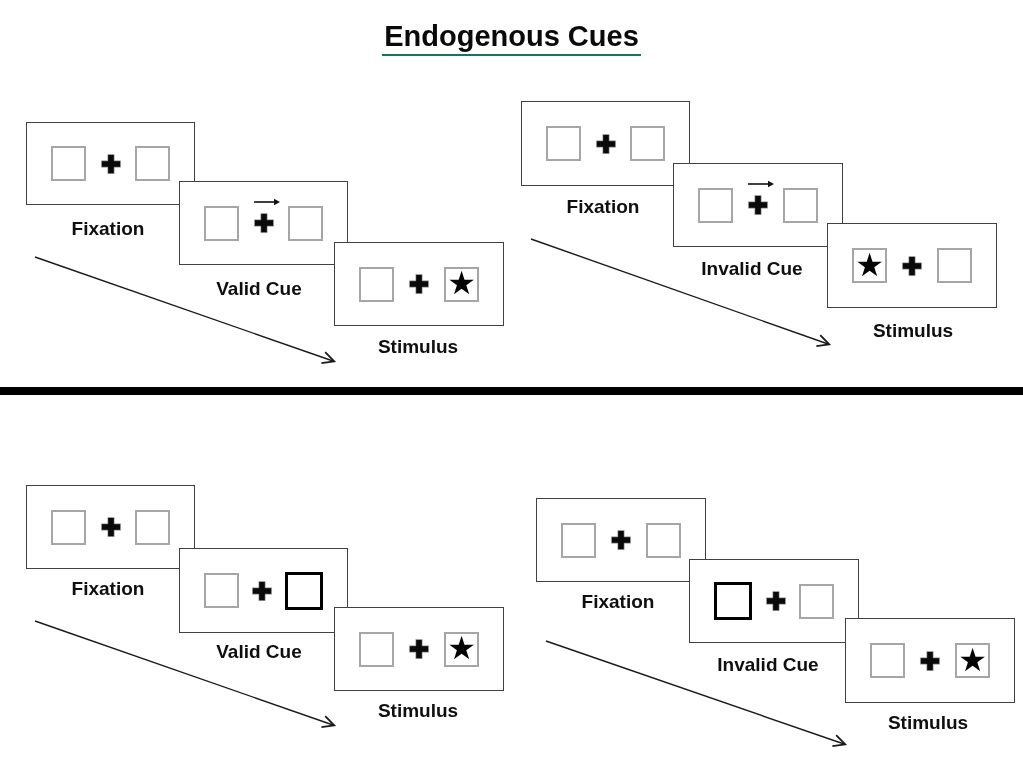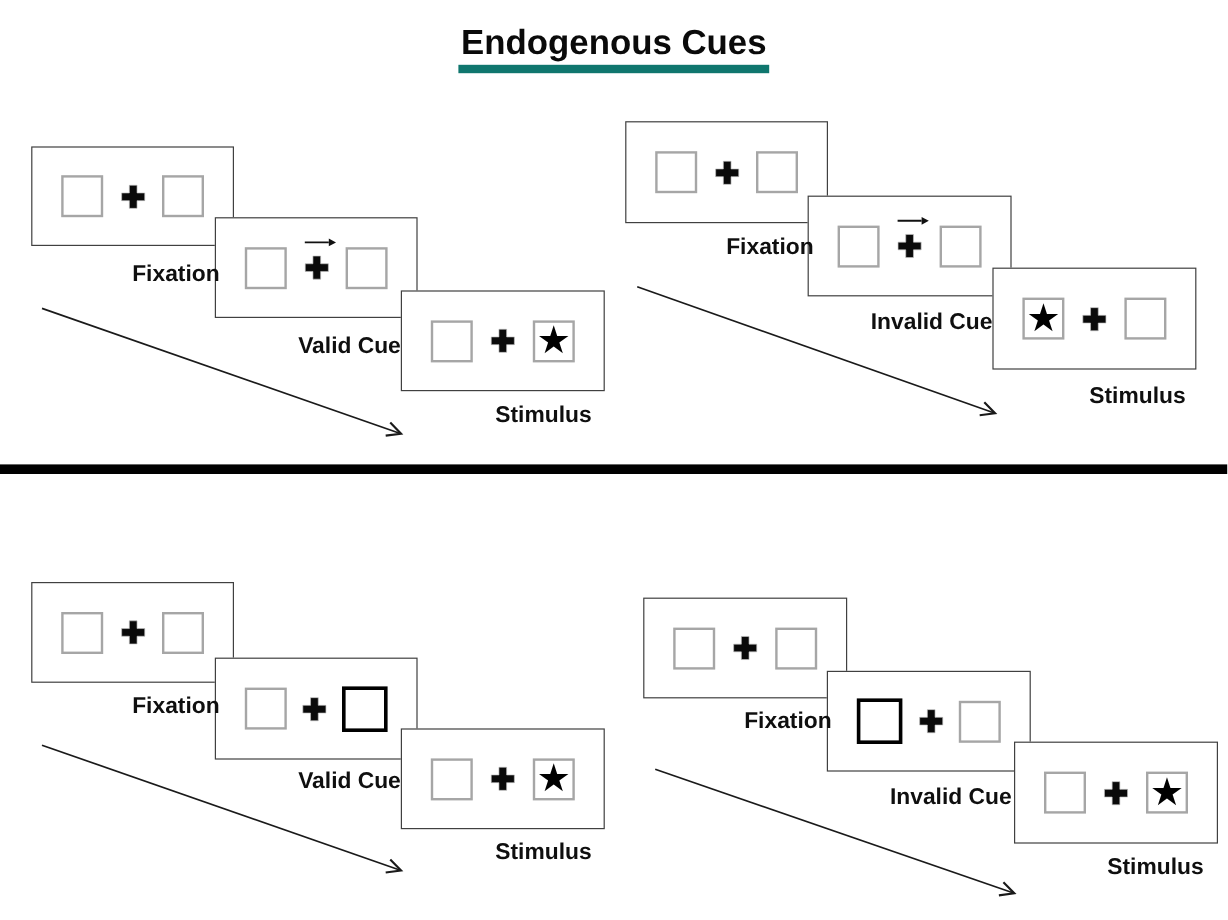--- a/index.html
+++ b/index.html
@@ -2,31 +2,31 @@
 <html><head>
 <meta charset="utf-8">
 <style>
   html,body{margin:0;padding:0;background:#ffffff;}
   #canvas{
     position:relative;width:1023px;height:767px;background:#ffffff;overflow:hidden;
     font-family:"Liberation Sans",sans-serif;color:#000;
   }
   .title{position:absolute;left:0;width:100%;text-align:center;
     font-size:29px;font-weight:bold;color:#0a0a0a;}
-  .title-text{display:inline-block;border-bottom:7px solid #0f766e;padding:0 2px 1px 2px;text-align:right;}
+  .title-text{display:inline-block;border-bottom:2px solid #0f766e;padding:0 2px 1px 2px;text-align:right;}
   .divider{position:absolute;left:0;width:100%;height:8px;background:#000;}
   .panel{position:absolute;background:#fff;border:1px solid #404040;box-sizing:border-box;
     display:flex;align-items:center;justify-content:space-between;padding:0 24px;}
   .sq{width:35px;height:35px;box-sizing:border-box;border:2px solid #a6a6a6;background:#fff;
     display:flex;align-items:center;justify-content:center;flex:0 0 auto;}
   .sq.cue-bold{width:38px;height:38px;border:3px solid #000;}
   .plus{flex:0 0 auto;display:block;}
   .cue-arrow{position:absolute;top:15px;left:calc(50% - 11px);display:block;}
   .star{font-size:32px;line-height:30px;color:#000;display:block;transform:translateY(-1px);}
-  .plabel{position:absolute;width:150px;text-align:right;font-size:19px;font-weight:bold;color:#0f0f0f;}
+  .plabel{position:absolute;width:150px;text-align:center;font-size:19px;font-weight:bold;color:#0f0f0f;}
   .overlay{position:absolute;left:0;top:0;pointer-events:none;}
 </style>
 </head>
 <body>
 
 <div id="canvas">
 
   <svg class="overlay" width="1023" height="767" viewBox="0 0 1023 767">
     <defs>
       <marker id="arrowhead" viewBox="0 0 12 12" refX="9" refY="6" markerWidth="11" markerHeight="11" orient="auto">

